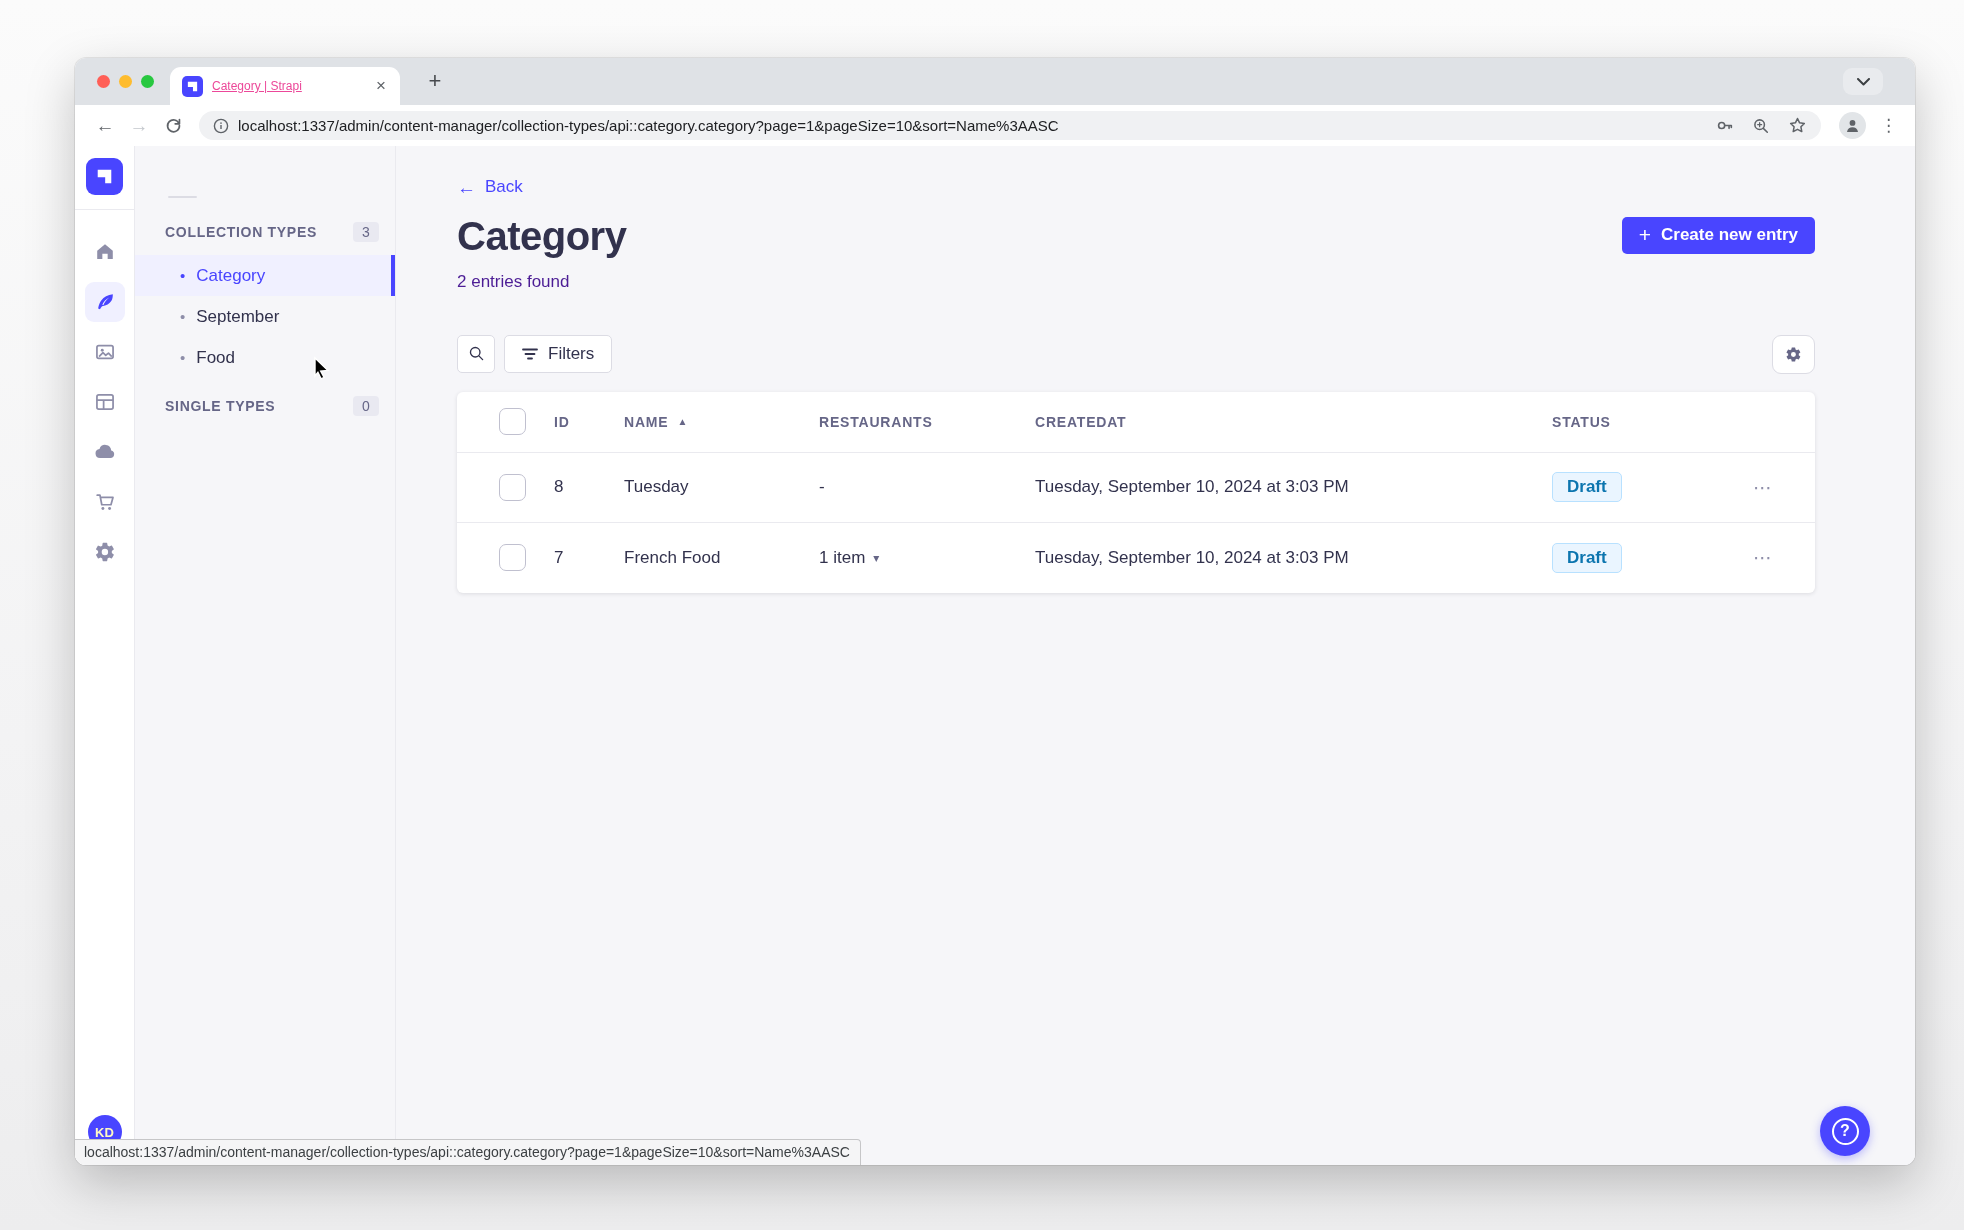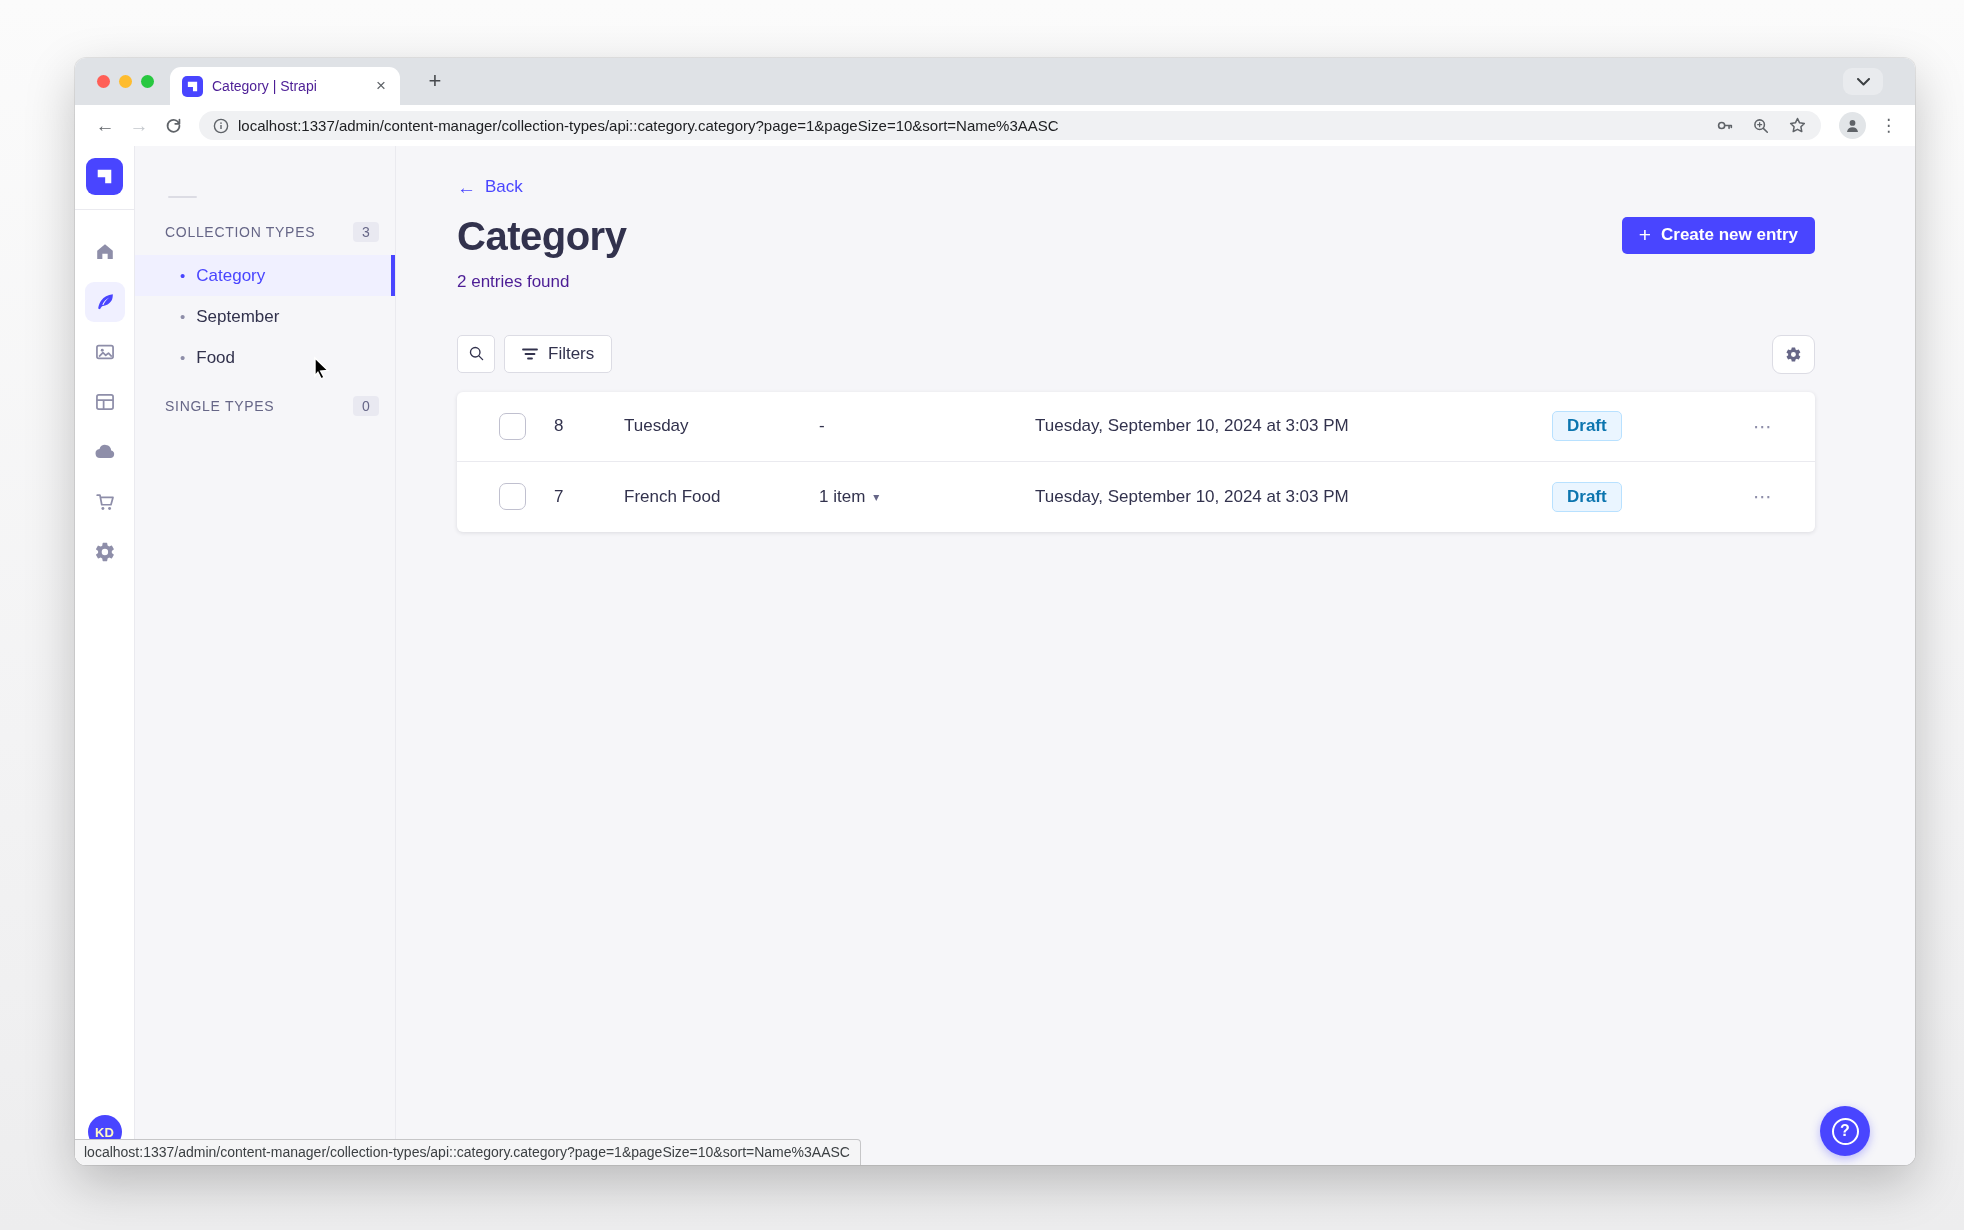--- a/index.html
+++ b/index.html
@@ -16,21 +16,21 @@
     box-shadow:0 18px 50px rgba(0,0,0,.22), 0 0 0 1px rgba(0,0,0,.08);
     display:flex; flex-direction:column; }
   .tabstrip { height:47px; background:#dfe2e6; position:relative; flex:none; }
   .lights { position:absolute; left:22px; top:17px; display:flex; gap:9px; }
   .light { width:13px; height:13px; border-radius:50%; }
   .light.red{background:#ff5f57;} .light.yellow{background:#febc2e;} .light.green{background:#28c840;}
   .tab { position:absolute; left:95px; top:9px; width:230px; height:38px; background:#fff;
     border-radius:11px 11px 0 0; display:flex; align-items:center; padding:0 12px; gap:9px; }
   .favicon { width:21px; height:21px; border-radius:5px; background:#4945ff; flex:none;
     display:flex; align-items:center; justify-content:center; }
-  .tab-title { font-size:14px; color:#4c1d95; flex:1; white-space:nowrap; overflow:hidden; }
+  .tab-title { font-size:12px; color:#ec4899; flex:1; white-space:nowrap; overflow:hidden;text-decoration:underline; }
   .tab-close { font-size:17px; color:#5f6368; cursor:default; padding:0 2px; }
   .newtab { position:absolute; left:345px; top:8px; width:30px; height:30px; font-size:22px;
     color:#474a4e; display:flex; align-items:center; justify-content:center; font-weight:300; }
   .strip-chevron { position:absolute; right:32px; top:10px; width:40px; height:27px;
     border-radius:9px; background:#e9ebee; display:flex; align-items:center; justify-content:center; }
   .toolbar { height:41px; background:#fff; display:flex; align-items:center;
     padding:0 14px 0 16px; gap:6px; flex:none; }
   .navbtn { width:28px; height:28px; display:flex; align-items:center; justify-content:center;
     font-size:19px; color:#5f6368; }
   .navbtn.disabled { color:#c3c7cc; }
@@ -56,21 +56,21 @@
     font-size:13px; font-weight:700; display:flex; align-items:center; justify-content:center; }
   
   .subnav { width:261px; background:#f6f6f9; border-right:1px solid #eaeaef; flex:none;
     padding:24px 0 0 0; position:relative; }
   .subnav-head { display:flex; align-items:center; padding:0 14px 0 29px; }
   .subnav-title { font-size:23px; font-weight:700; color:#32324d; flex:1; letter-spacing:-.2px; }
   .subnav-search { width:41px; height:41px; border-radius:9px; background:#fff;
     border:1px solid #eaeaef; display:flex; align-items:center; justify-content:center; }
   .subnav-divider { width:29px; height:2px; background:#dcdce4; margin:26px 0 24px 33px; border-radius:2px; }
   .section-row { display:flex; align-items:center; justify-content:space-between; padding:0 16px 0 30px; }
-  .section-label { font-size:14px; font-weight:400; color:#666687; letter-spacing:.7px; }
+  .section-label { font-size:14px; font-weight:700; color:#666687; letter-spacing:.7px; }
   .count-badge { background:#e9e9f1; color:#666687; font-size:14px; border-radius:4px;
     padding:2px 8px; min-width:26px; text-align:center; }
   .nav-items { margin-top:13px; }
   .nav-item { height:41px; display:flex; align-items:center; gap:11px; padding-left:45px;
     font-size:17px; color:#32324d; position:relative; cursor:default; }
   .nav-item .bullet { font-size:15px; color:#8e8ea9; }
   .nav-item.active { background:#f0f0ff; color:#4945ff; font-weight:500; }
   .nav-item.active .bullet { color:#4945ff; }
   .nav-item.active::after { content:""; position:absolute; right:0; top:0; bottom:0; width:4px; background:#4945ff; }
   .single-types { margin-top:18px; }
@@ -309,20 +309,34 @@
           <span>Filters</span>
         </button>
         <div class="icon-btn gear-btn">
           <svg width="17" height="17" viewBox="0 0 24 24">
               <path fill="#666687" d="M19.4 13c.04-.32.1-.65.1-1s-.06-.68-.1-1l2.1-1.65a.5.5 0 0 0 .12-.64l-2-3.46a.5.5 0 0 0-.6-.22l-2.5 1a7.3 7.3 0 0 0-1.7-1l-.4-2.65A.5.5 0 0 0 13.9 2h-4a.5.5 0 0 0-.5.42L9 5.07c-.6.26-1.17.6-1.7 1l-2.5-1a.5.5 0 0 0-.6.22l-2 3.46a.5.5 0 0 0 .12.64L4.5 11c-.04.35-.1.68-.1 1s.06.65.1 1l-2.18 1.65a.5.5 0 0 0-.12.64l2 3.46c.13.22.39.3.6.22l2.5-1c.53.4 1.1.74 1.7 1l.4 2.65c.04.24.25.42.5.42h4c.25 0 .46-.18.5-.42l.4-2.65c.6-.26 1.17-.6 1.7-1l2.5 1c.21.08.47 0 .6-.22l2-3.46a.5.5 0 0 0-.12-.64zM11.9 15.5a3.5 3.5 0 1 1 0-7 3.5 3.5 0 0 1 0 7z"></path>
             </svg>
         </div>
       </div>
 
       <div class="table-card">
+        <div class="trow thead">
+          <div>
+              <div class="checkbox"></div>
+            </div>
+          <div class="th">ID</div>
+          <div class="th">
+            <span>NAME</span>
+            <span class="sort-arrow">▲</span>
+          </div>
+          <div class="th">RESTAURANTS</div>
+          <div class="th">CREATEDAT</div>
+          <div class="th">STATUS</div>
+          <div></div>
+        </div>
 
         <div class="trow tr">
           <div>
               <div class="checkbox"></div>
             </div>
           <div class="td">8</div>
           <div class="td">Tuesday</div>
           <div class="td">-</div>
           <div class="td">Tuesday, September 10, 2024 at 3:03 PM</div>
           <div class="td">

